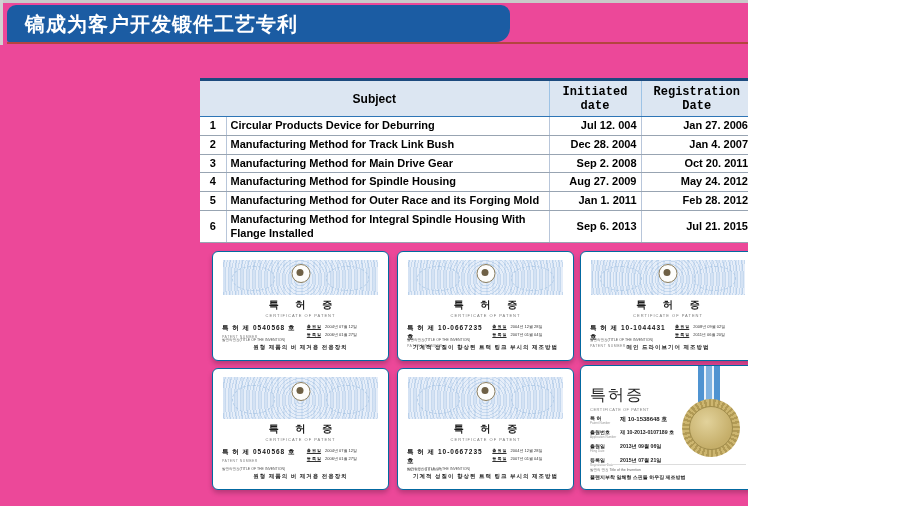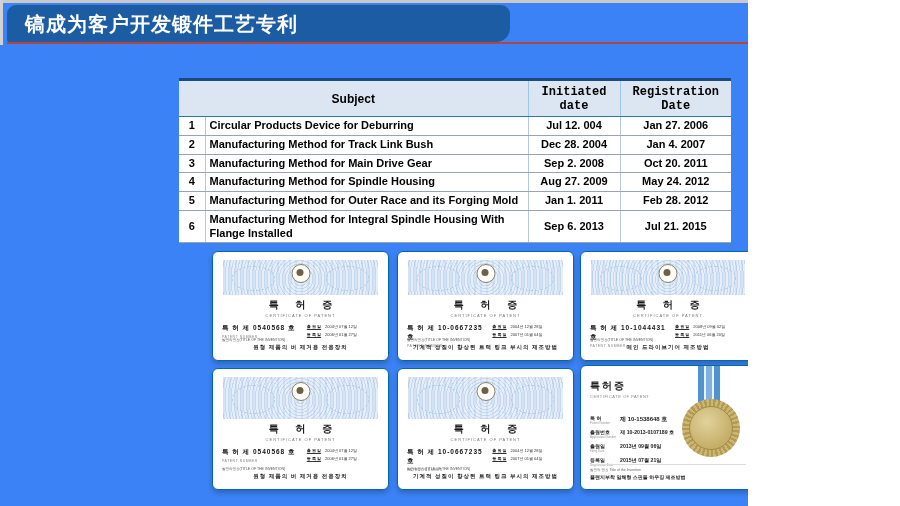--- a/index.html
+++ b/index.html
@@ -1,40 +1,40 @@
 <!DOCTYPE html>
 <html><head>
 <meta charset="utf-8">
 <style>
   html,body{margin:0;padding:0;background:#ffffff;font-family:"Liberation Sans","DejaVu Sans",sans-serif;}
-  #slide{position:relative;width:748px;height:506px;background:#3b82f6;overflow:hidden;}
+  #slide{position:relative;width:748px;height:506px;background:#ec4899;overflow:hidden;}
 
   
   .edge-top{position:absolute;left:0;top:0;width:900px;height:3px;background:#c9c9c9;}
   .edge-left{position:absolute;left:0;top:0;width:3px;height:45px;background:#d2d2d2;}
 
   
   .banner{position:absolute;left:7px;top:5px;width:503px;height:37px;background:#1b5ca3;
           border-radius:9px 9px 14px 2px;color:#fff;font-size:20px;font-weight:bold;
           line-height:38px;padding-left:18px;box-sizing:border-box;letter-spacing:1px;}
   .rule-red{position:absolute;left:7px;top:42px;width:848px;height:2px;background:#b5443f;}
 
   
-  .tbl-wrap{position:absolute;left:179px;top:78px;width:552px;}
+  .tbl-wrap{position:absolute;left:200px;top:78px;width:552px;}
   table{border-collapse:collapse;table-layout:fixed;width:552px;}
   col.c-no{width:26px;} col.c-sub{width:323px;} col.c-ini{width:92px;} col.c-reg{width:111px;}
   thead th{background:#dce6f2;font-size:12px;font-weight:bold;color:#000;text-align:center;
            padding:3px 2px;border-bottom:1px solid #2e75b6;height:29px;}
   thead{border-top:3px solid #1c4a7e;}
   thead th + th{border-left:1px solid #9dc3e6;font-family:Liberation Mono, monospace;}
   tbody td{font-size:11px;font-weight:bold;color:#000;padding:2px 4px;background:#fff;
            border-bottom:1px solid #98a4b2;line-height:1.25;}
   tbody td + td{border-left:1px solid #b8c6da;}
   td.no{text-align:center;padding:2px 0;}
-  td.date{text-align:center;}
+  td.date{text-align:right;}
 
   
   .cert{position:absolute;background:#fff;border:1px solid #0369a1;border-radius:6px;
         box-shadow:0 3px 5px rgba(0,0,0,.22);box-sizing:border-box;overflow:hidden;}
   .cert-inner{position:absolute;left:9px;right:9px;top:7px;bottom:7px;}
 
   
   .band{position:relative;height:37%;margin:1px 1px 0;overflow:hidden;
         background-color:#e6eef9;
         background-image:
@@ -54,21 +54,21 @@
   .c-num-l .num{font-size:6.5px;font-weight:bold;color:#111;letter-spacing:1px;}
   .c-num-l .num-en{font-size:3.5px;color:#888;margin-top:2px;letter-spacing:.5px;}
   .c-fields{text-align:left;width:46%;}
   .c-field{font-size:4px;color:#333;margin-bottom:3px;white-space:nowrap;}
   .c-field .lbl{font-weight:bold;text-decoration:underline;margin-right:4px;}
   .c-titleblock{position:absolute;left:0;right:0;bottom:2px;}
   .c-title-lbl{font-size:3.5px;color:#555;}
   .c-title{text-align:center;font-size:5.5px;font-weight:bold;color:#222;margin-top:2px;letter-spacing:1px;}
 
   
-  .m-heading{font-size:10px;font-weight:bold;letter-spacing:2px;color:#222;margin-top:6px;}
+  .m-heading{font-size:16px;font-weight:normal;letter-spacing:2px;color:#222;margin-top:12px;}
   .m-heading-en{font-size:4px;color:#888;letter-spacing:.5px;margin-top:1px;}
   .ribbon{position:absolute;right:26px;top:-7px;width:22px;height:42px;
         background:linear-gradient(90deg,#4f93d1 0 28%,#eaf2fa 28% 36%,#7fb2e0 36% 64%,#eaf2fa 64% 72%,#4f93d1 72% 100%);}
   .medal{position:absolute;right:6px;top:26px;width:58px;height:58px;border-radius:50%;
         background:repeating-conic-gradient(#cdb670 0 5deg,#b19a55 5deg 10deg);}
   .medal:after{content:"";position:absolute;left:7px;top:7px;width:44px;height:44px;border-radius:50%;
         background:radial-gradient(circle at 40% 35%, #e2d29b, #c5ae69 70%);border:1px solid #a08c4c;box-sizing:border-box;}
   .m-fields{position:absolute;left:0;top:42px;width:100px;}
   .m-field{display:flex;margin-bottom:4px;align-items:flex-start;}
   .m-field .lblcol{width:30px;flex:none;}

